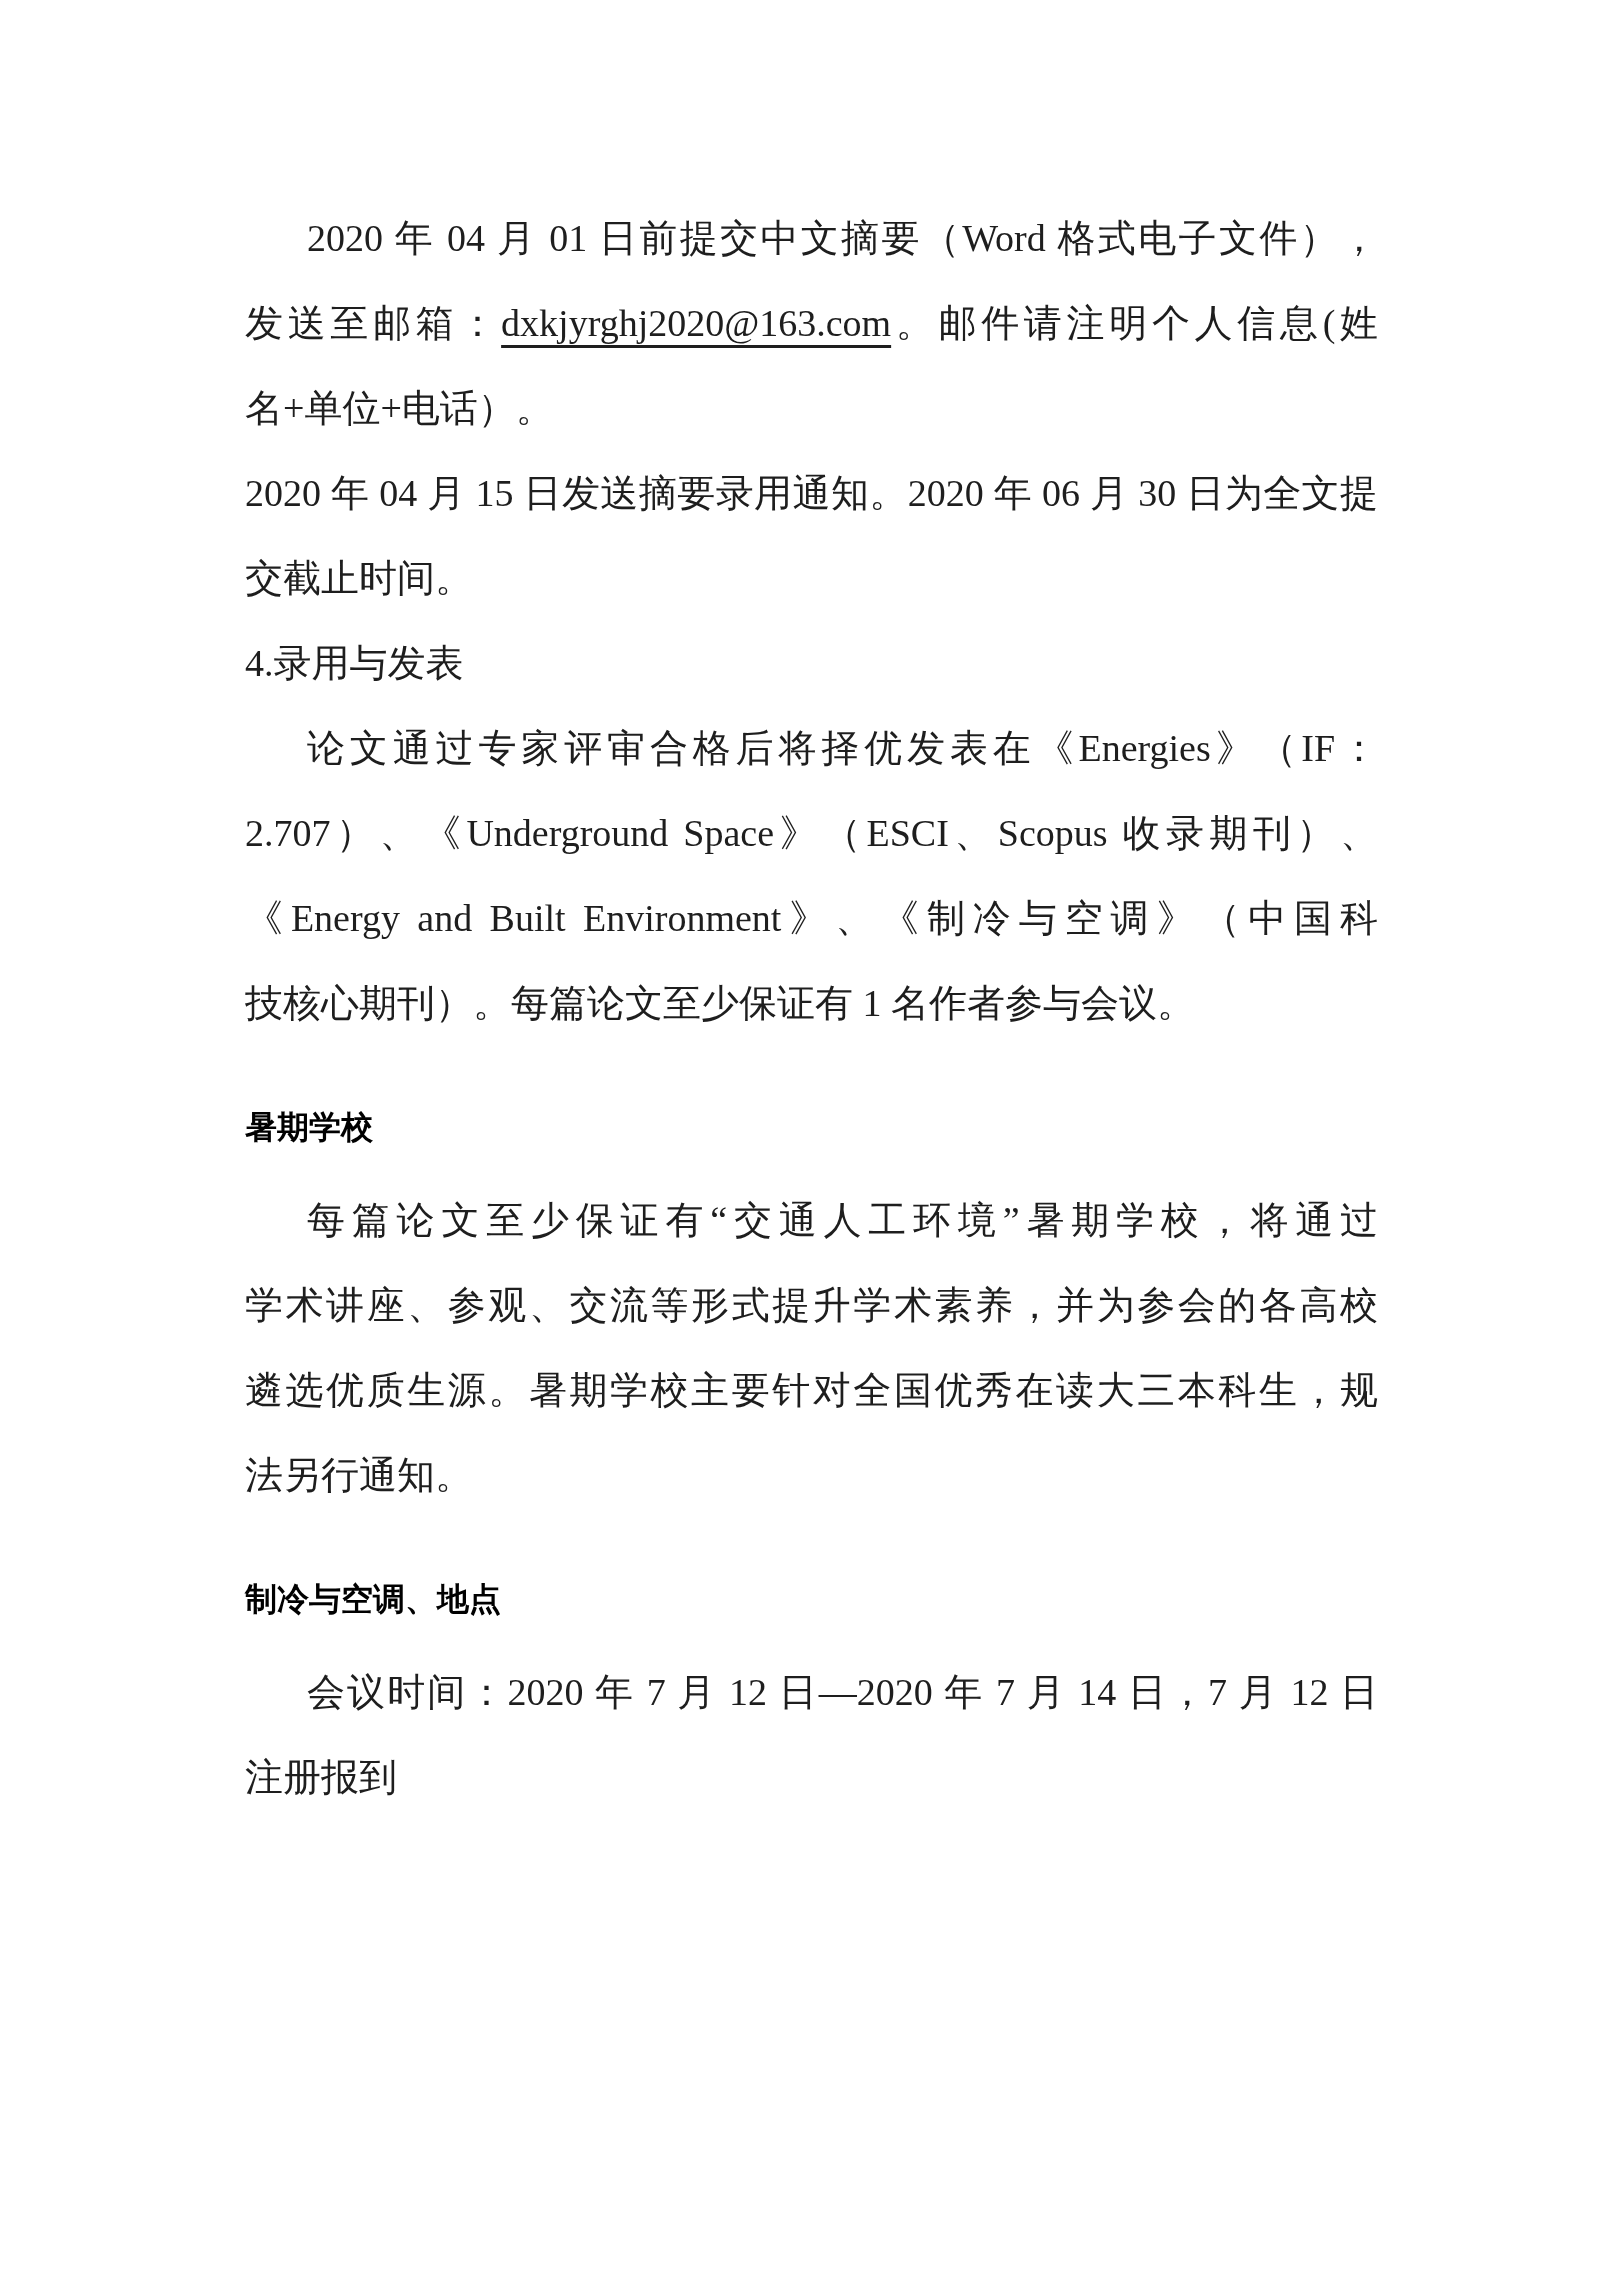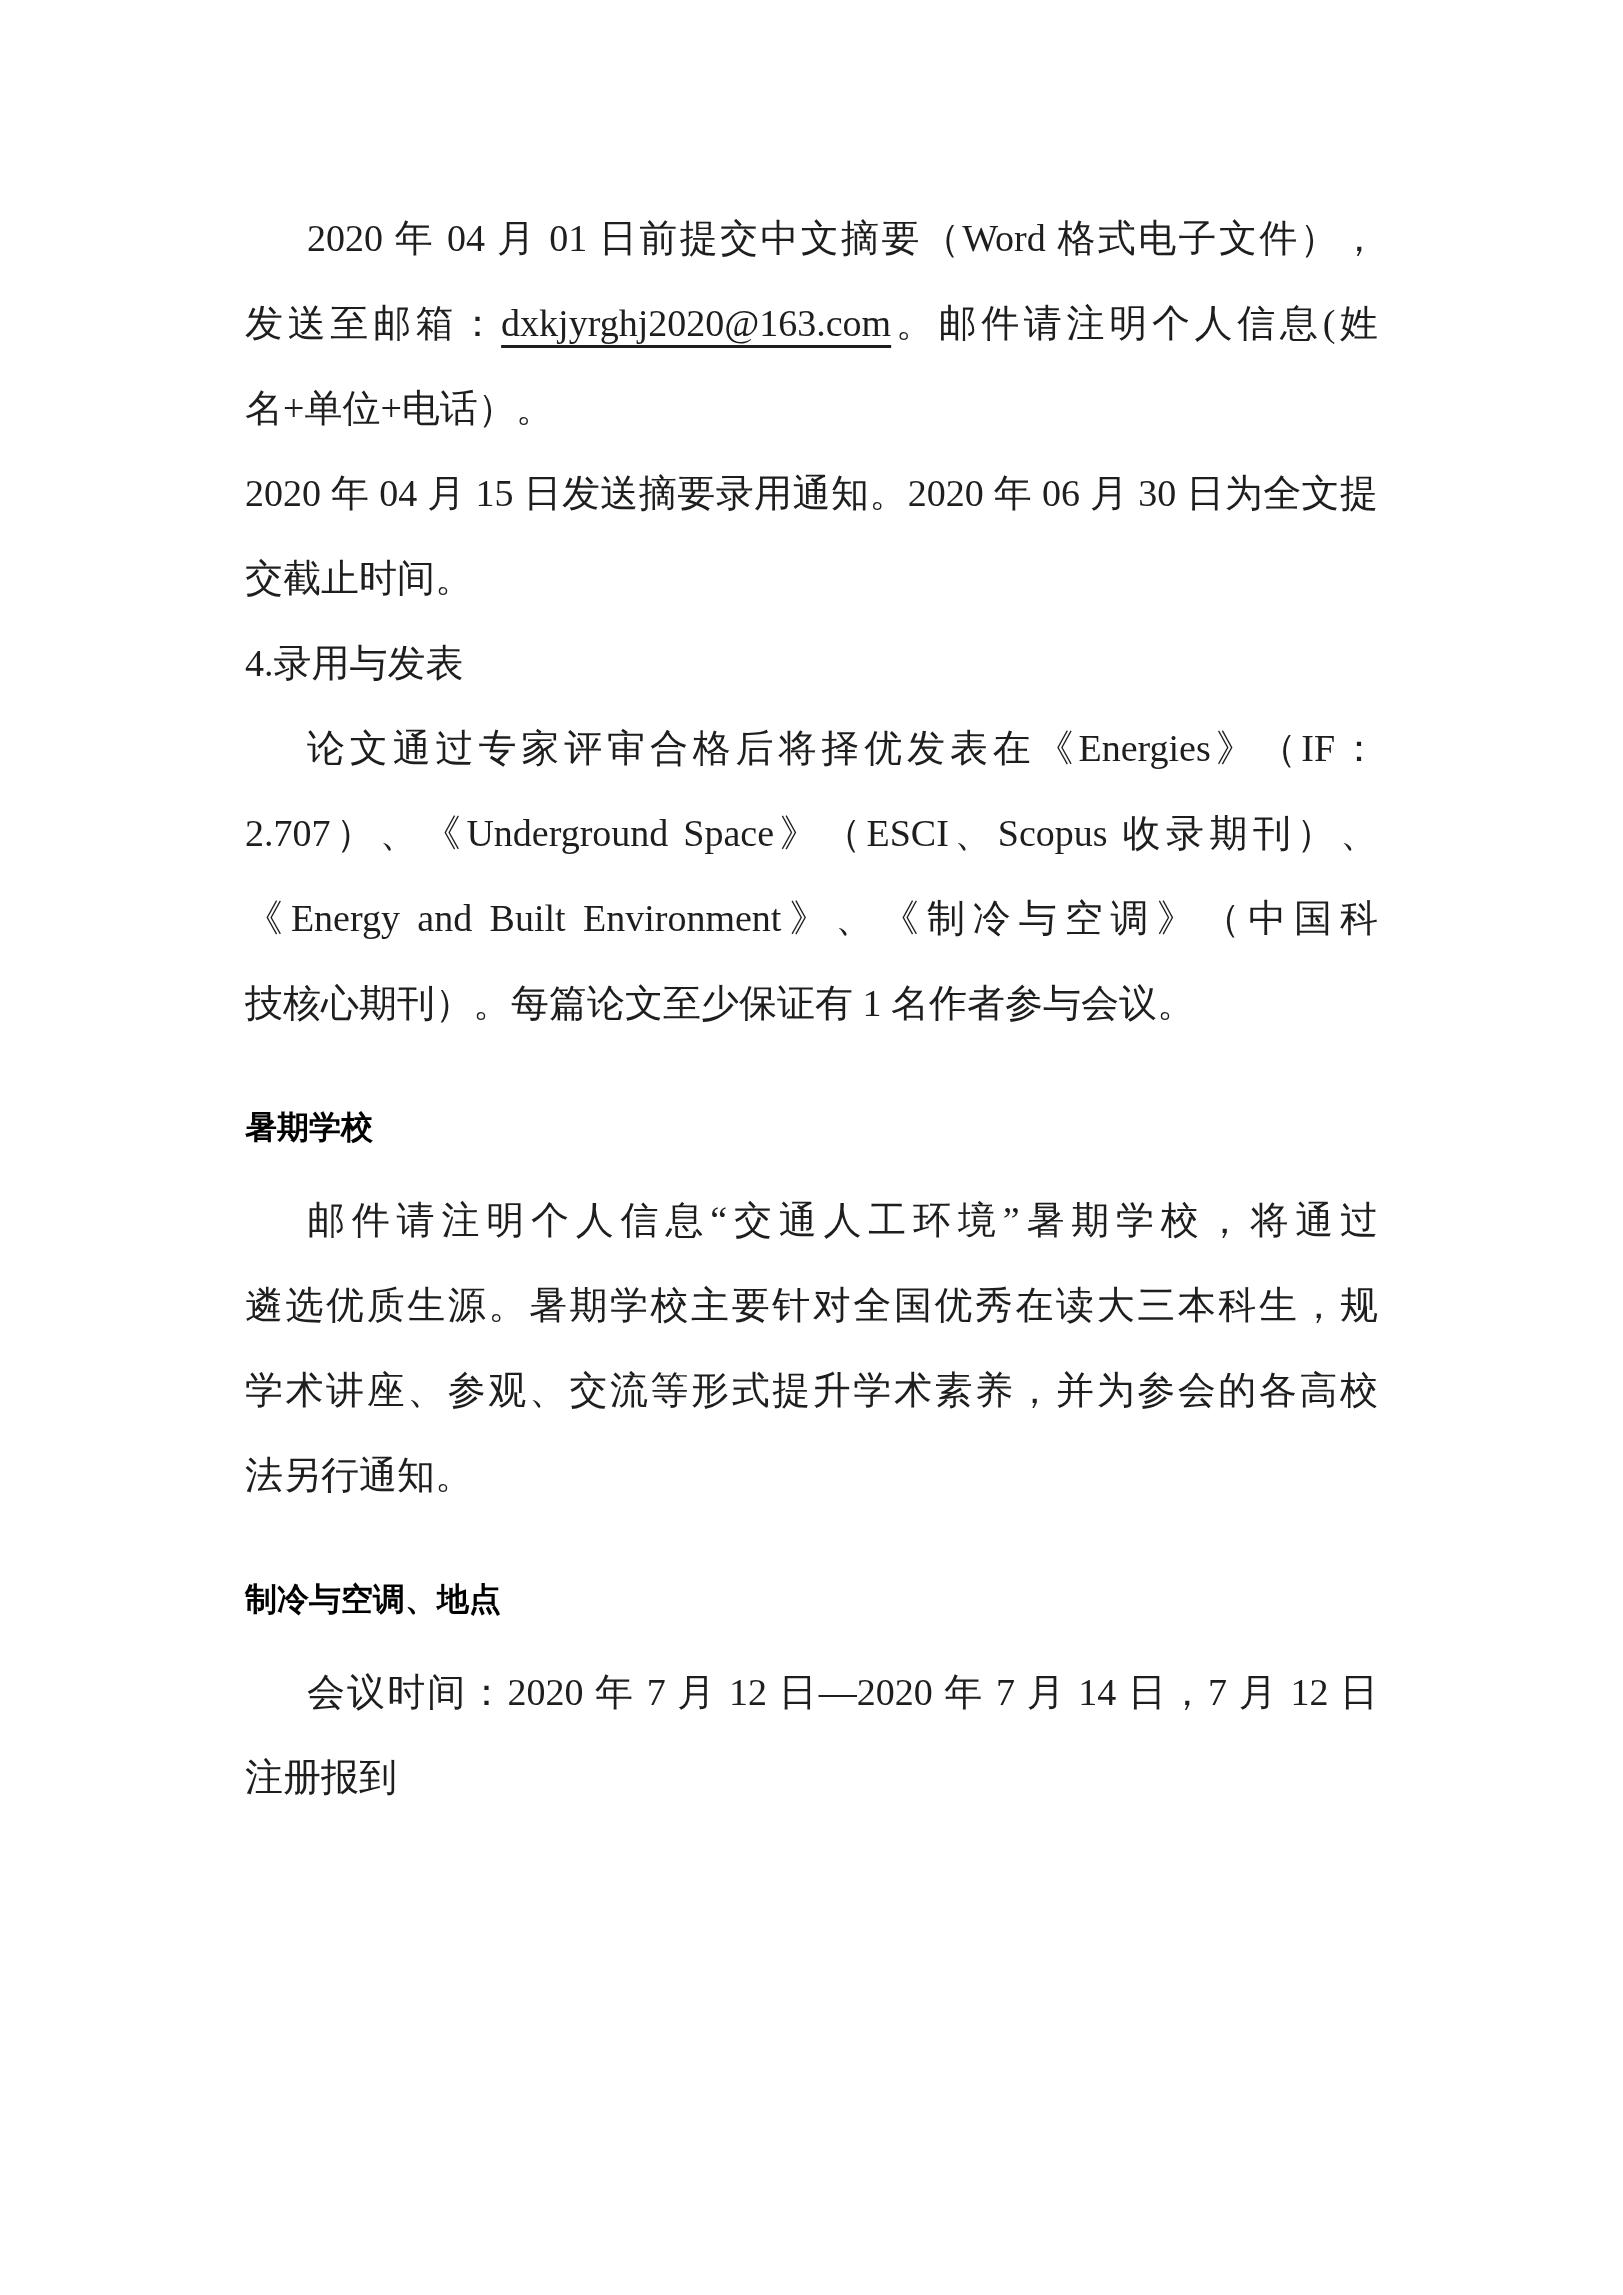--- a/index.html
+++ b/index.html
@@ -71,25 +71,25 @@
     <div class="line just indent">论文通过专家评审合格后将择优发表在《Energies》（IF：</div>
 
     <div class="line just">2.707）、《Underground Space》（ESCI、Scopus 收录期刊）、</div>
 
     <div class="line just">《Energy and Built Environment》、《制冷与空调》（中国科</div>
 
     <div class="line">技核心期刊）。每篇论文至少保证有 1 名作者参与会议。</div>
 
     <h2 class="heading">暑期学校</h2>
 
-    <div class="line just indent">邮件请注明个人信息“交通人工环境”暑期学校，将通过</div>
+    <div class="line just indent">每篇论文至少保证有“交通人工环境”暑期学校，将通过</div>
+
+    <div class="line just">学术讲座、参观、交流等形式提升学术素养，并为参会的各高校</div>
 
     <div class="line just">遴选优质生源。暑期学校主要针对全国优秀在读大三本科生，规</div>
-
-    <div class="line just">学术讲座、参观、交流等形式提升学术素养，并为参会的各高校</div>
 
 
     <div class="line">法另行通知。</div>
 
     <h2 class="heading">制冷与空调、地点</h2>
 
     <div class="line just indent">会议时间：2020 年 7 月 12 日—2020 年 7 月 14 日，7 月 12 日</div>
 
     <div class="line">注册报到</div>
 

